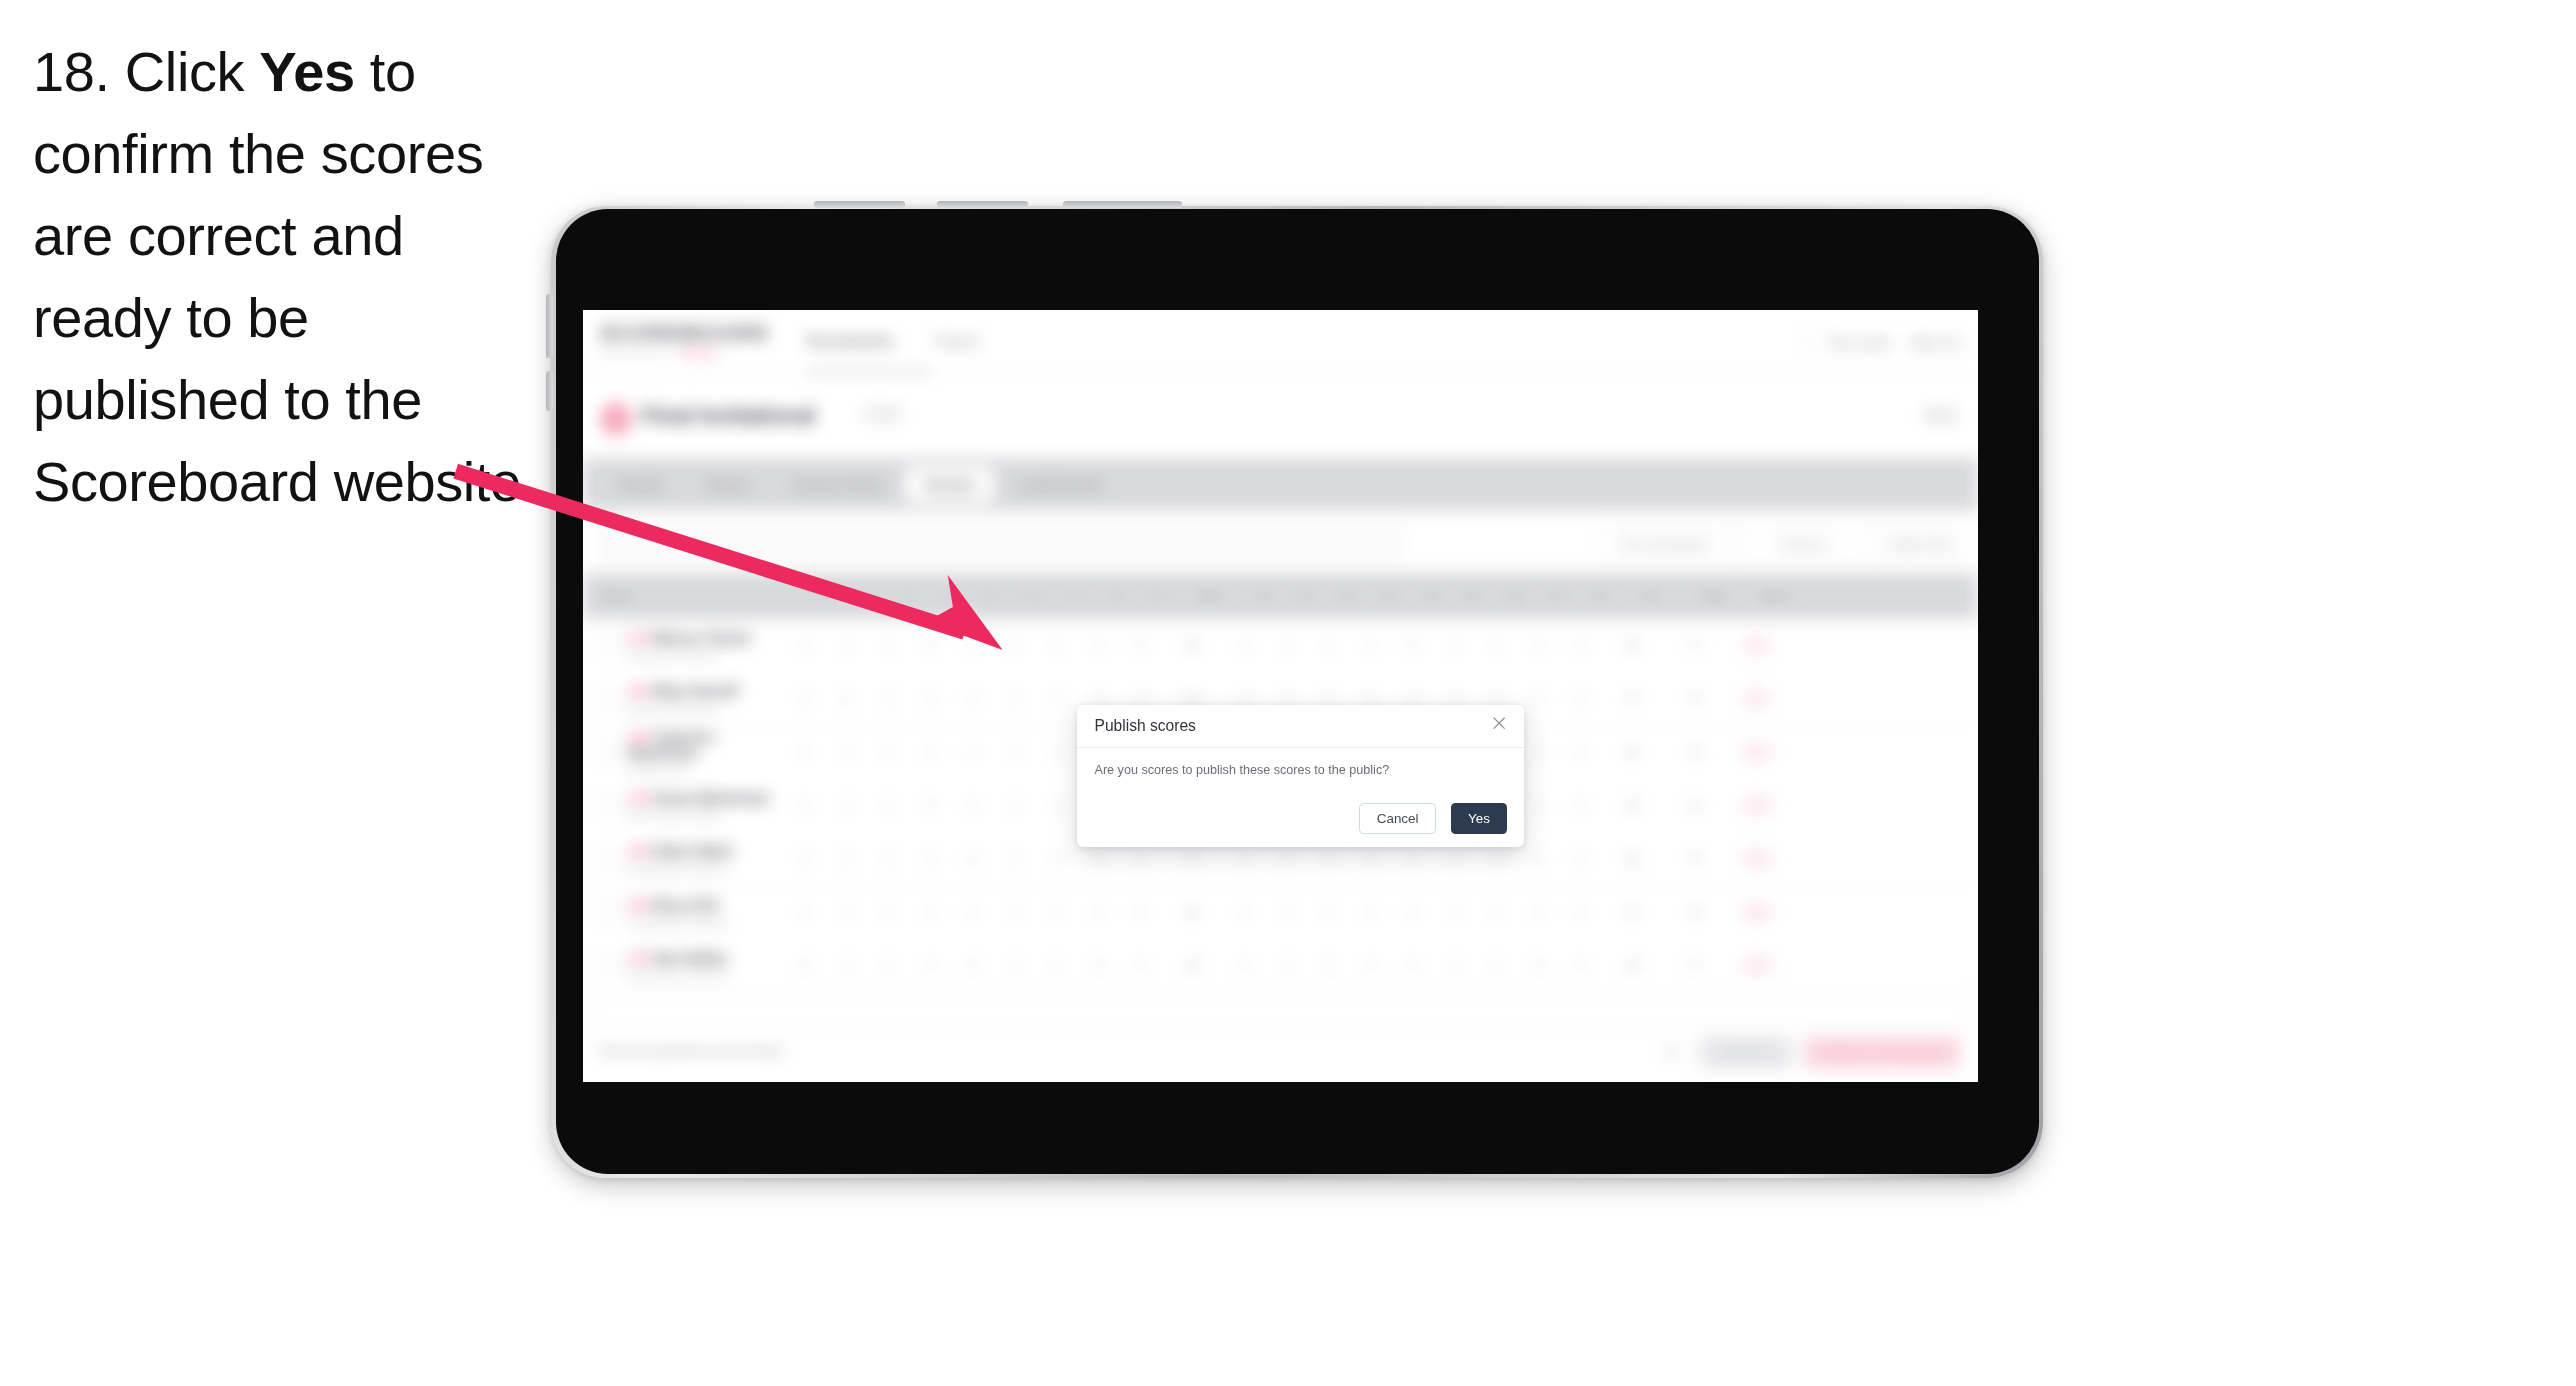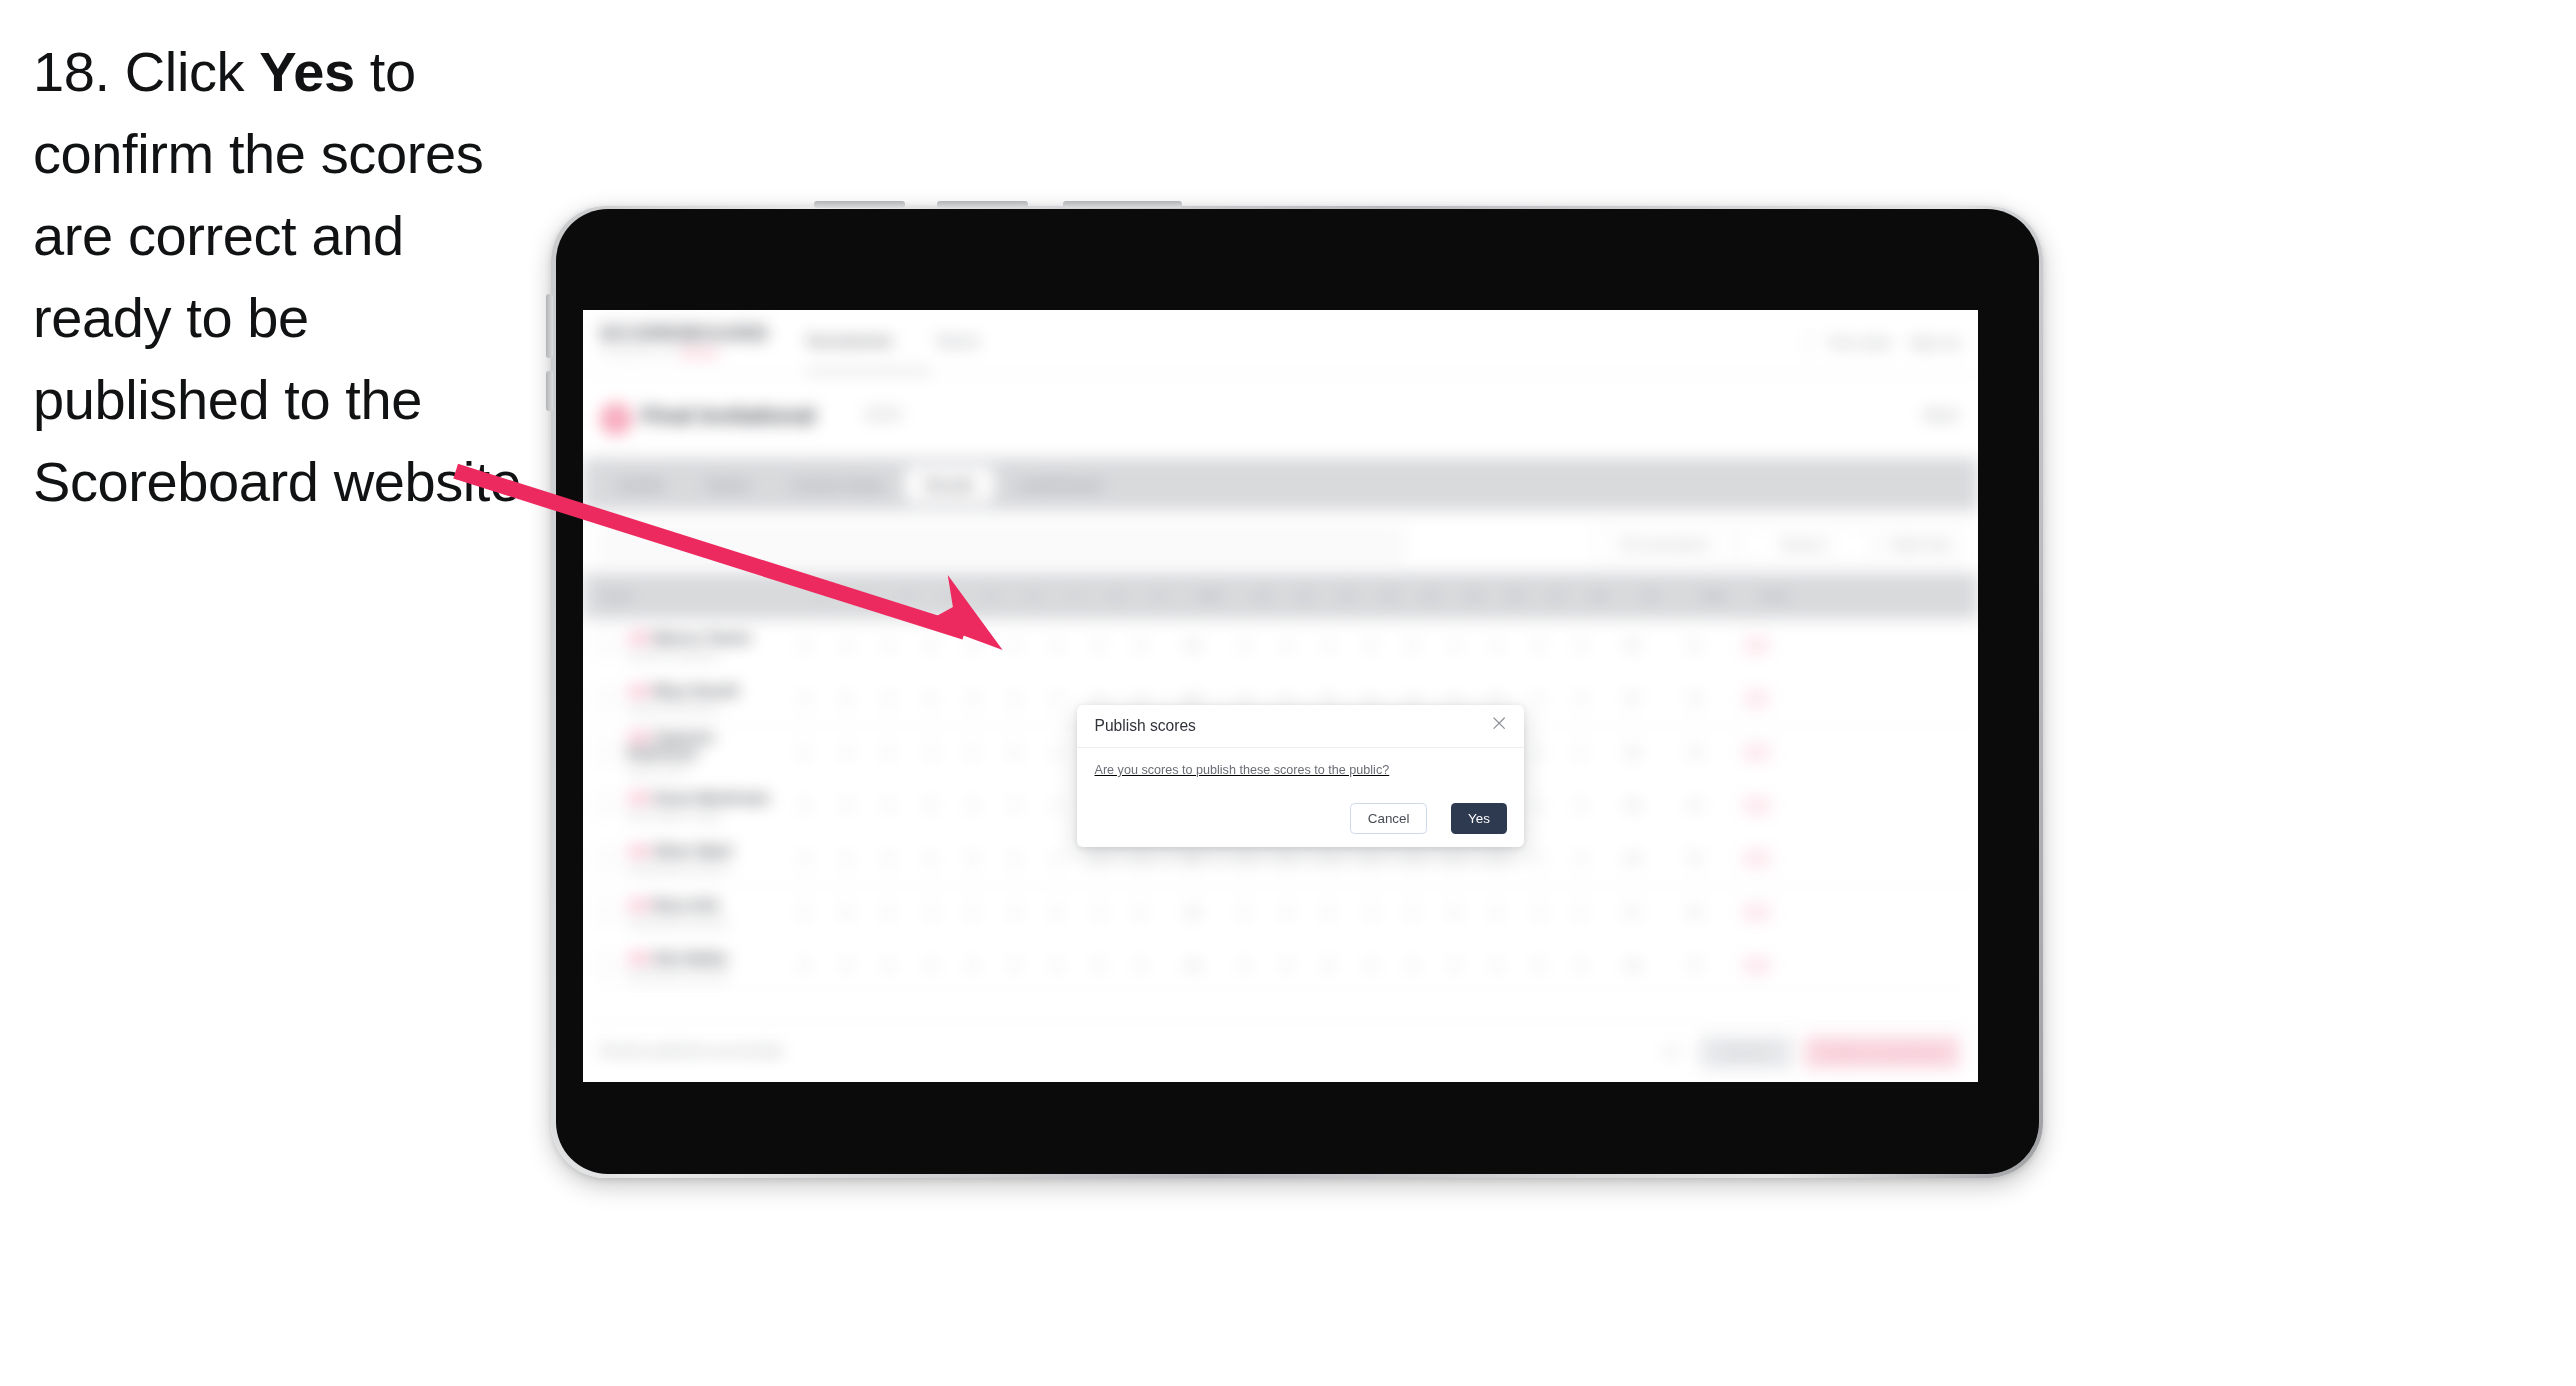--- a/index.html
+++ b/index.html
@@ -248,21 +248,20 @@
   
   #modal {
     position: absolute;
     left: 494px;
     top: 395px;
     width: 447px;
     height: 142px;
     background: #ffffff;
     border-radius: 6px;
     box-shadow: 0 7.4px 25px rgba(20,25,35,0.16), 0 1.5px 6px rgba(20,25,35,0.10);
-    text-decoration: underline;
   }
   #modal .m-head {
     position: relative;
     height: 42px;
     border-bottom: 0.7px solid #ededf0;
   }
   #modal .m-title {
     position: absolute; left: 18px; top: 12px;
     font-size: 15.6px; color: #30333a; font-weight: 400;
   }
@@ -272,21 +271,21 @@
     display: flex; align-items: center; justify-content: center;
     color: #8b8e95; cursor: pointer;
   }
   #modal .m-close svg { display: block; }
   #modal .m-body {
     padding: 15px 18px 0 18px;
     font-size: 12.6px; color: #6b6e76;
   }
   #modal .m-actions {
     position: absolute; right: 16.3px; bottom: 13.4px;
-    display: flex; gap: 24px; align-items: center;
+    display: flex; gap: 15px; align-items: center;
   }
   #modal .m-btn {
     height: 31px; padding: 0 16.3px; border-radius: 4.5px;
     font-size: 13.4px; display: flex; align-items: center; justify-content: center;
     cursor: pointer; border: 0.7px solid transparent; box-sizing: border-box;
   }
   #modal .m-btn.secondary {
     background: #ffffff; color: #474b54; border-color: #cfd9ec;
   }
   #modal .m-btn.primary {

